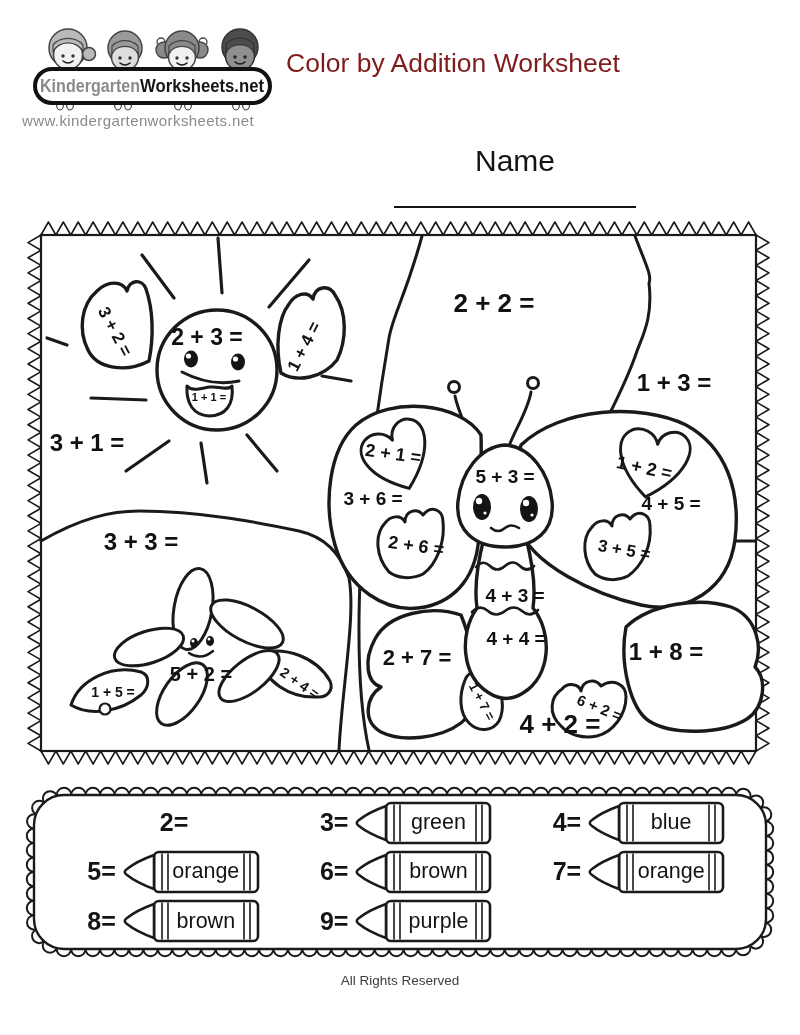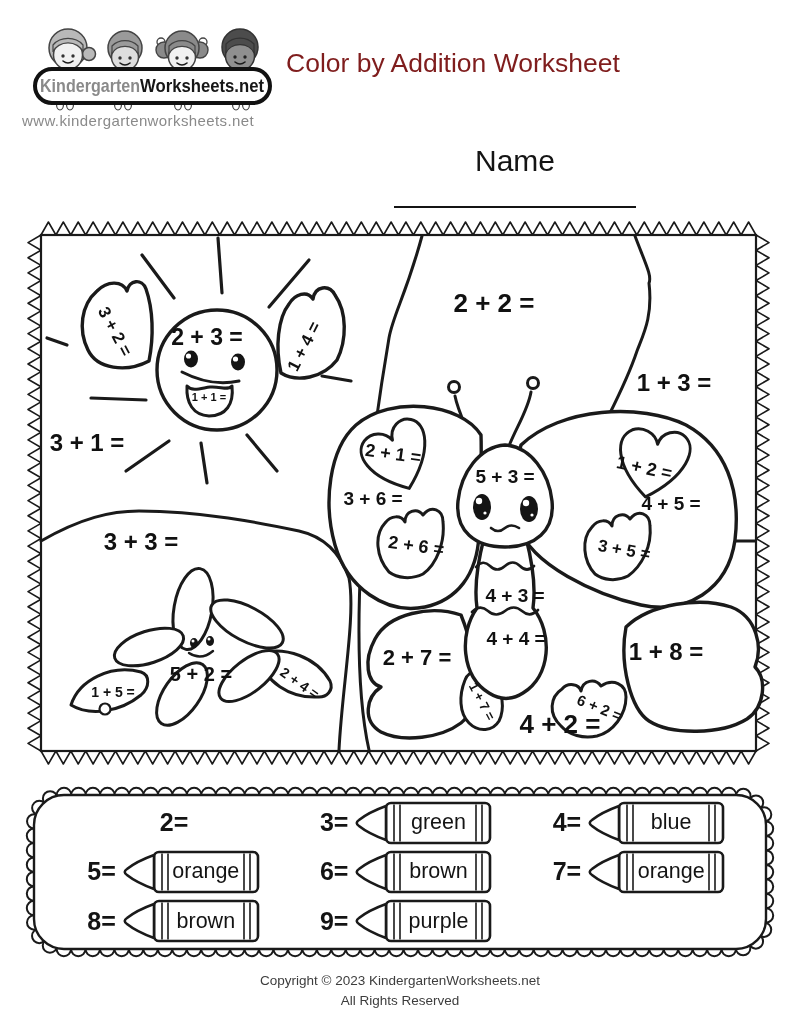--- a/index.html
+++ b/index.html
@@ -434,15 +434,14 @@
             <line x1="123" y1="4.5" x2="123" y2="41.5" stroke="#1a1a1a" stroke-width="1.6"></line>
             <line x1="129" y1="4.5" x2="129" y2="41.5" stroke="#1a1a1a" stroke-width="1.6"></line>
           </svg>
           <span class="crayon-label">purple</span>
         </div>
       </div>
     </div>
 </div>
 
 <div id="footer" class="abs">
-  <div>Copyright © 2023 KindergartenWorksheets.net</div>
   <div>All Rights Reserved</div>
 </div>
 
 </body></html>

